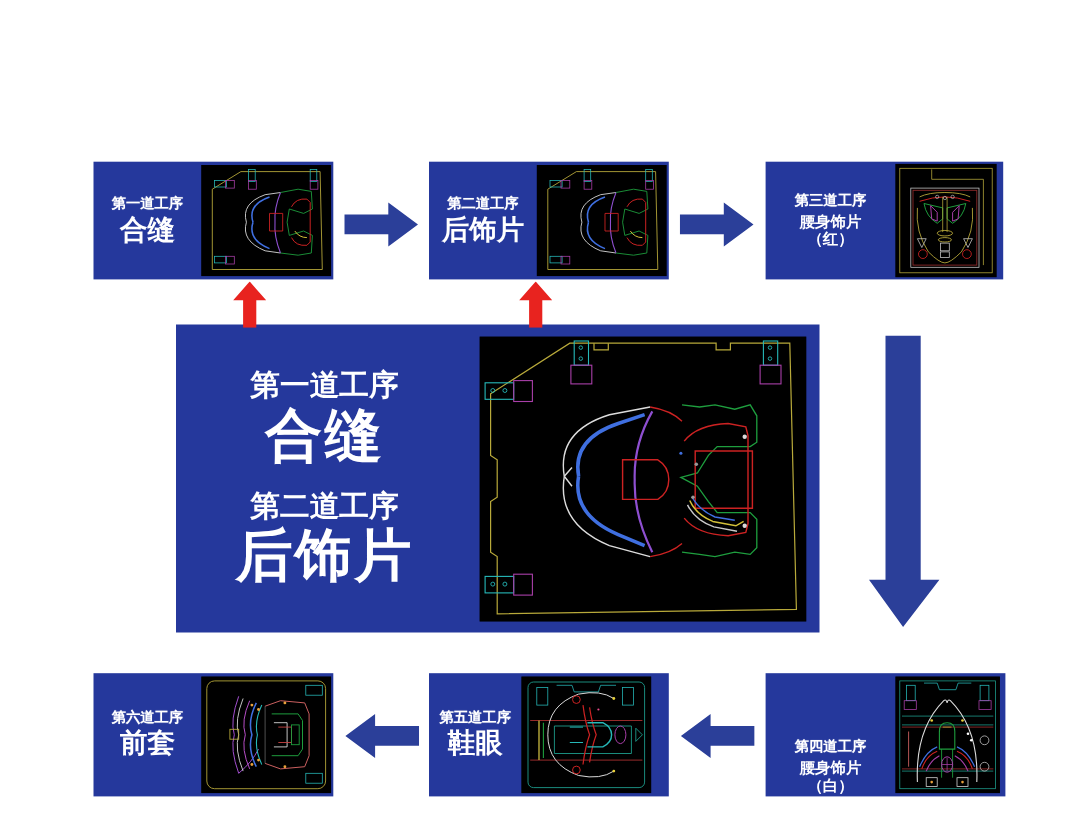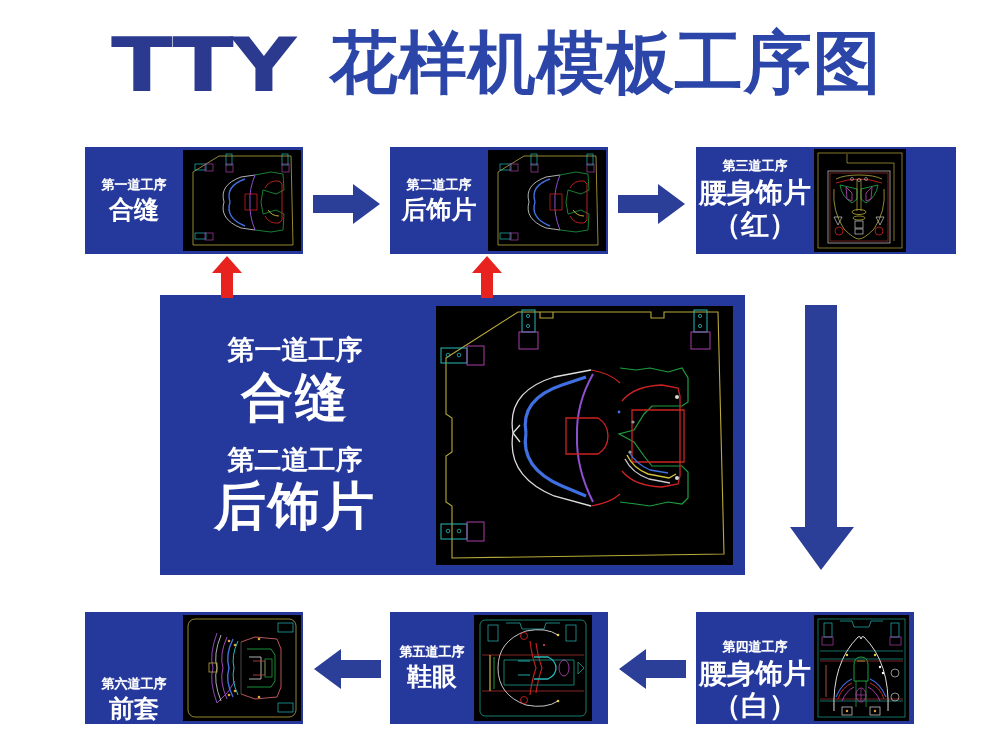--- a/index.html
+++ b/index.html
@@ -81,21 +81,21 @@
     text-shadow: 0 0 1px rgba(255,255,255,.5);
   }
   .pbox-name {
     font-size: 25px;
     font-weight: bold;
     line-height: 1.1;
     white-space: nowrap;
     margin-top: 3px;
   }
   .pbox-name.two-line {
-    font-size: 28px;
+    font-size: 14px;
     line-height: 1.15;
     text-align: center;
   }
   .pbox-img {
     flex: 0 0 auto;
     background: #000000;
     align-self: center;
     position: relative;
     overflow: hidden;
   }
@@ -144,23 +144,20 @@
 
   
   .arrow { position: absolute; }
   .arrow svg { display: block; }
 </style>
 </head>
 <body>
 
 <div id="stage">
 
-  <div class="title-row">
-    <span class="title-tty">TTY</span><span class="title-cn">花样机模板工序图</span>
-  </div>
 
   <div class="pbox" style="left:85px; top:147px; width:218px; height:107px;">
     <div class="pbox-text" style="width:98px;">
       <div class="pbox-step">第一道工序</div>
       <div class="pbox-name">合缝</div>
     </div>
     <div class="pbox-img" style="width:118px;height:101px;">
       <svg width="118" height="101" viewBox="0 0 118 101">
         <rect x="0" y="0" width="118" height="101" fill="#000"></rect>
         <path d="M10 22 L36 6 L108 6 L110 95 L10 95 Z" fill="none" stroke="#b8a93a" stroke-width="0.8"></path>
@@ -208,21 +205,21 @@
         <path d="M47 52 Q42 68 62 76" fill="none" stroke="#3f6fe0" stroke-width="1.4"></path>
         <path d="M72 25 Q66 40 67 52 Q66 65 72 80" fill="none" stroke="#8e4fd0" stroke-width="1"></path>
         <path d="M72 25 L88 22 L100 24 L101 40 L93 44 L80 40 L78 52 L80 64 L93 60 L101 64 L100 80 L88 82 L72 80" fill="none" stroke="#1e9e3e" stroke-width="0.8"></path>
         <path d="M82 38 Q86 30 96 31 L99 34 L99 70 L96 73 Q86 74 82 66" fill="none" stroke="#cc2222" stroke-width="0.9"></path>
         <path d="M62 44 L74 44 L74 60 L62 60 Z" fill="none" stroke="#cc2222" stroke-width="0.8"></path>
         <path d="M85 60 Q89 66 96 66" fill="none" stroke="#d4c13a" stroke-width="0.9"></path>
       </svg>
     </div>
   </div>
 
-  <div class="pbox" style="left:696px; top:147px; width:260px; height:107px;">
+  <div class="pbox" style="left:696px; top:147px; width:216px; height:107px;">
     <div class="pbox-text" style="width:118px;">
       <div class="pbox-step">第三道工序</div>
       <div class="pbox-name two-line">
         <div>腰身饰片</div>
         <div>（红）</div>
       </div>
     </div>
     <div class="pbox-img" style="width:92px;height:103px;">
       <svg width="92" height="103" viewBox="0 0 92 103">
         <rect x="0" y="0" width="92" height="103" fill="#000"></rect>
@@ -304,21 +301,21 @@
         <path d="M193 146 Q200 158 214 164 L232 167" fill="none" stroke="#3f6fe0" stroke-width="1.3"></path>
         <circle cx="241" cy="91" r="2" fill="#d8d8d8"></circle>
         <circle cx="241" cy="172" r="2" fill="#d8d8d8"></circle>
         <circle cx="197" cy="116" r="1.6" fill="#9a9a9a"></circle>
         <circle cx="194" cy="146" r="1.6" fill="#9a9a9a"></circle>
         <circle cx="183" cy="106" r="1.4" fill="#3f6fe0"></circle>
       </svg>
     </div>
   </div>
 
-  <div class="pbox" style="left:85px; top:612px; width:218px; height:112px;align-items:flex-end;">
+  <div class="pbox" style="left:85px; top:612px; width:218px; height:112px;">
     <div class="pbox-text" style="width:98px;">
       <div class="pbox-step">第六道工序</div>
       <div class="pbox-name">前套</div>
     </div>
     <div class="pbox-img" style="width:118px;height:106px;">
       <svg width="118" height="106" viewBox="0 0 118 106">
         <rect x="0" y="0" width="118" height="106" fill="#000"></rect>
         <rect x="5" y="4" width="108" height="98" rx="7" fill="none" stroke="#b8a93a" stroke-width="0.8"></rect>
         <rect x="95" y="8" width="15" height="9" fill="none" stroke="#26b9b9" stroke-width="0.7"></rect>
         <rect x="95" y="88" width="15" height="9" fill="none" stroke="#26b9b9" stroke-width="0.7"></rect>

